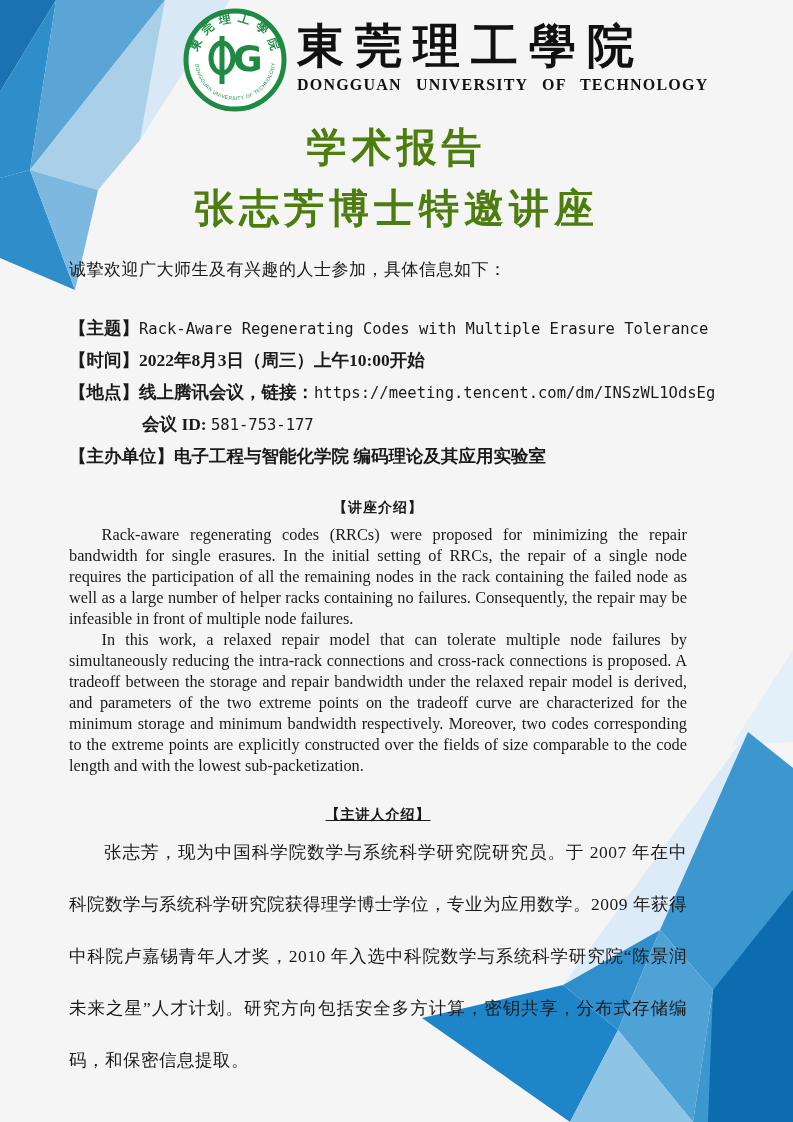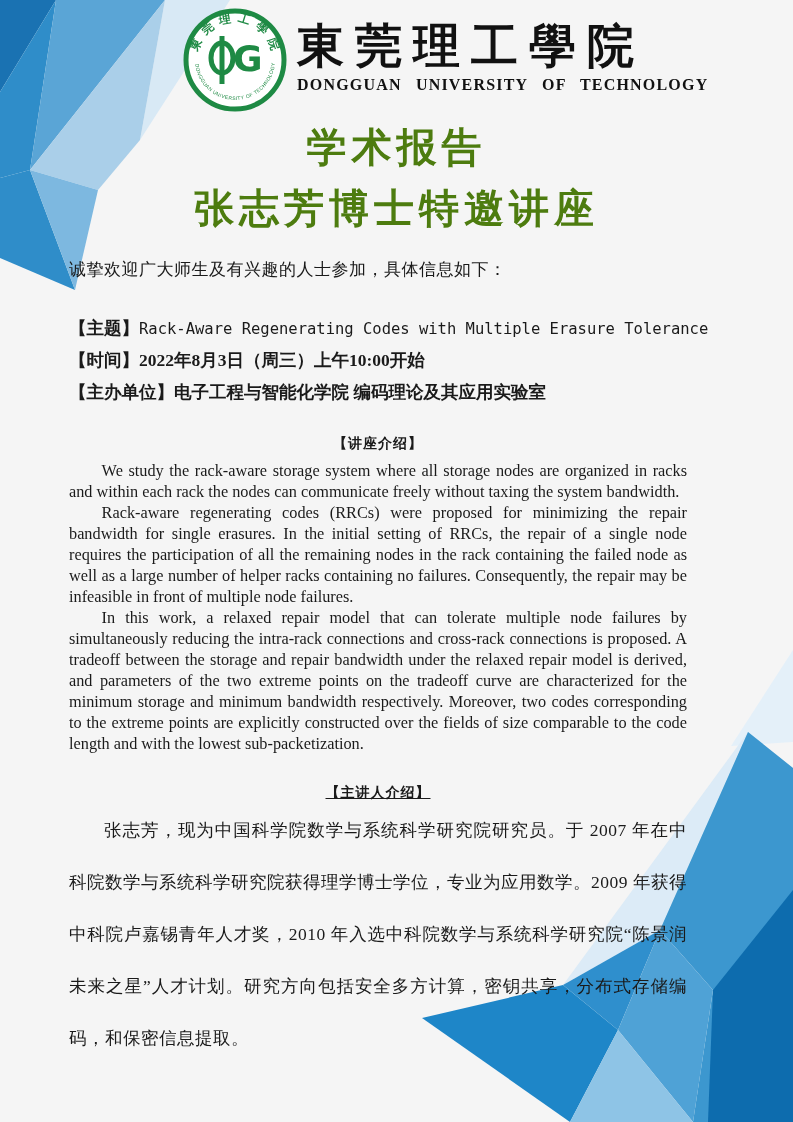--- a/index.html
+++ b/index.html
@@ -121,26 +121,31 @@
     <div class="intro">诚挚欢迎广大师生及有兴趣的人士参加，具体信息如下：</div>
 
     <div class="info">
       <div class="info-line">
         <span class="info-label">【主题】</span><span class="mono">Rack-Aware Regenerating Codes with Multiple Erasure Tolerance</span>
       </div>
       <div class="info-line">
         <span class="info-label">【时间】</span><span>2022年8月3日（周三）上午10:00开始</span>
       </div>
       <div class="info-line">
+        <span class="info-label">【地点】</span><span>线上腾讯会议，链接：</span><span class="mono">https://meeting.tencent.com/dm/INSzWL1OdsEg</span>
+      </div>
+      <div class="info-line id-line">
+        <span>会议 ID: </span><span class="mono">581-753-177</span>
+      </div>
+      <div class="info-line">
         <span class="info-label">【主办单位】</span><span>电子工程与智能化学院 编码理论及其应用实验室</span>
       </div>
     </div>
 
     <div class="section-heading abstract-heading">【讲座介绍】</div>
-    <p class="abstract-p">We study the rack-aware storage system where all storage nodes are organized in racks and within each rack the nodes can communicate freely without taxing the system bandwidth.</p>
     <p class="abstract-p">Rack-aware regenerating codes (RRCs) were proposed for minimizing the repair bandwidth for single erasures. In the initial setting of RRCs, the repair of a single node requires the participation of all the remaining nodes in the rack containing the failed node as well as a large number of helper racks containing no failures. Consequently, the repair may be infeasible in front of multiple node failures.</p>
     <p class="abstract-p">In this work, a relaxed repair model that can tolerate multiple node failures by simultaneously reducing the intra-rack connections and cross-rack connections is proposed. A tradeoff between the storage and repair bandwidth under the relaxed repair model is derived, and parameters of the two extreme points on the tradeoff curve are characterized for the minimum storage and minimum bandwidth respectively. Moreover, two codes corresponding to the extreme points are explicitly constructed over the fields of size comparable to the code length and with the lowest sub-packetization.</p>
 
     <div class="section-heading speaker-heading">【主讲人介绍】</div>
     <p class="speaker-bio">张志芳，现为中国科学院数学与系统科学研究院研究员。于 2007 年在中科院数学与系统科学研究院获得理学博士学位，专业为应用数学。2009 年获得中科院卢嘉锡青年人才奖，2010 年入选中科院数学与系统科学研究院“陈景润未来之星”人才计划。研究方向包括安全多方计算，密钥共享，分布式存储编码，和保密信息提取。</p>
   </div>
 
 </div>
 
 </body></html>

